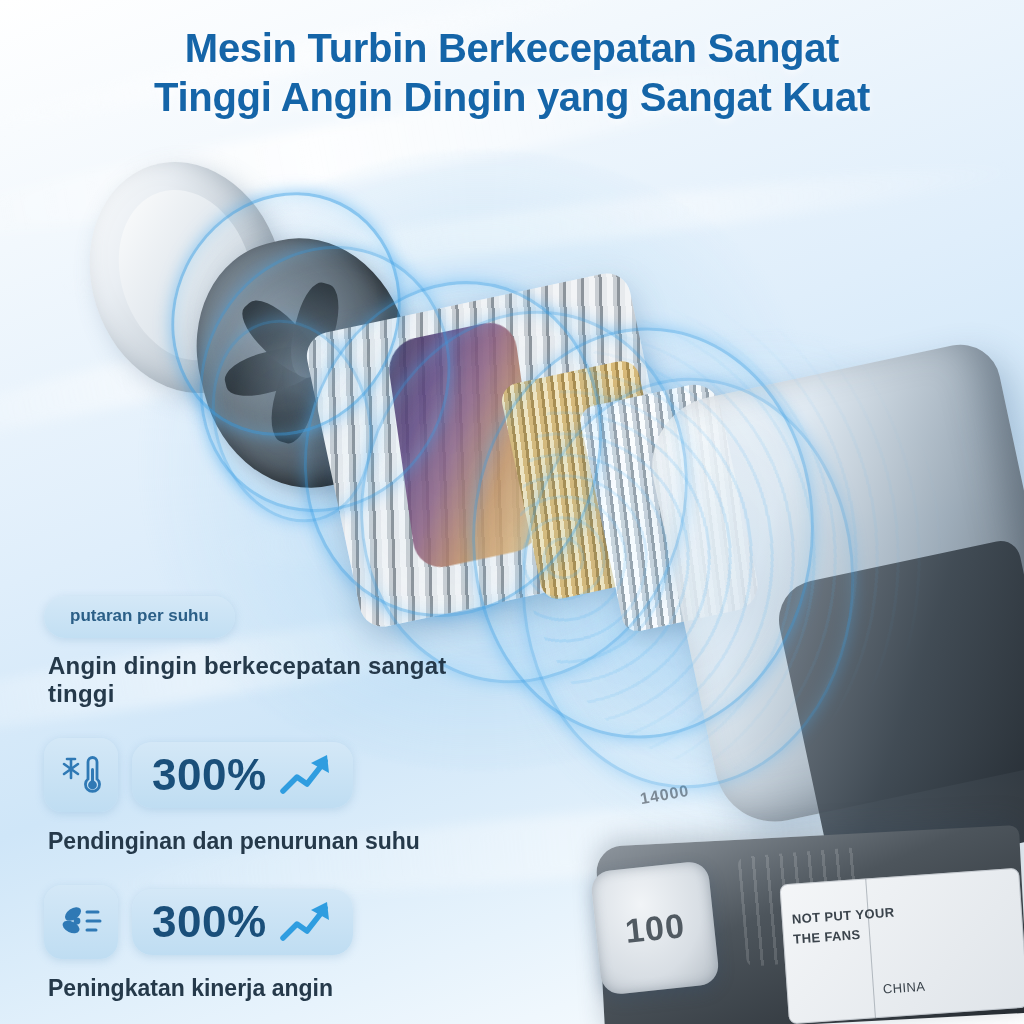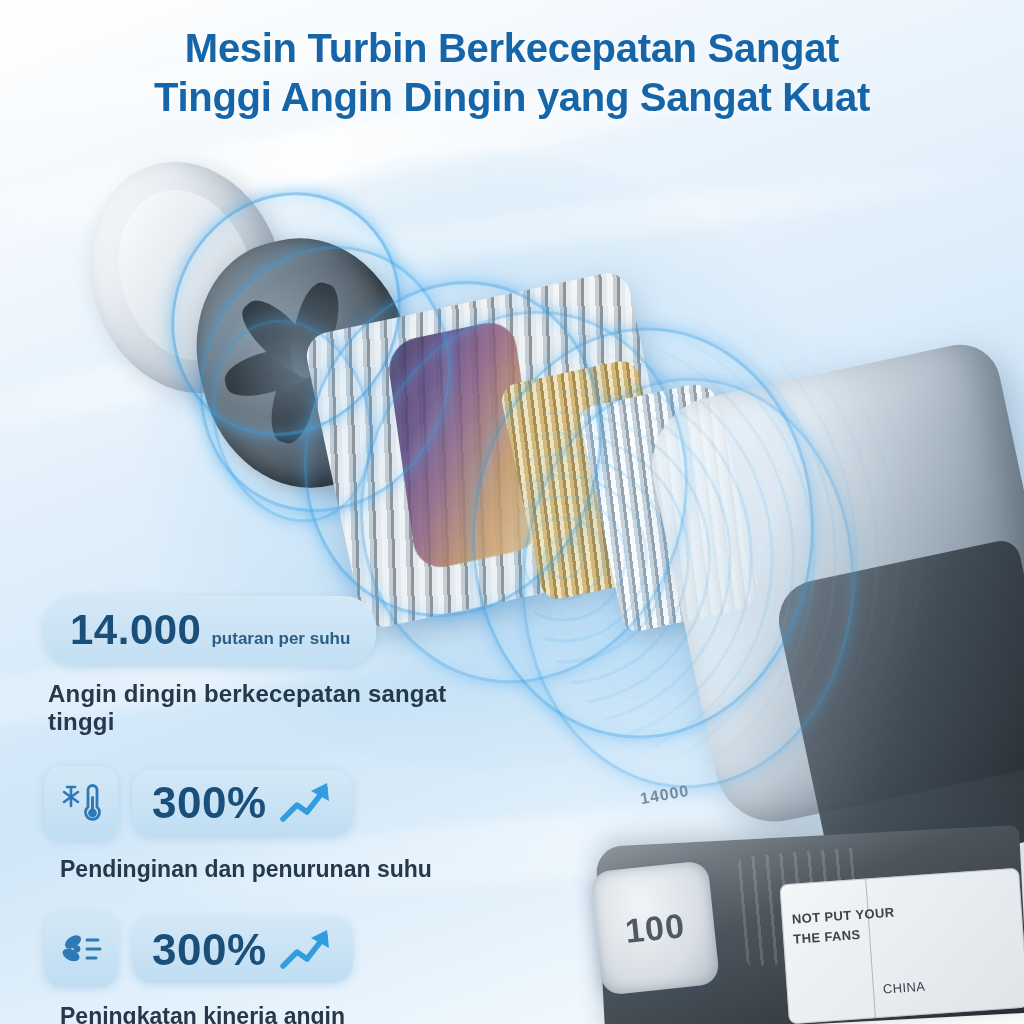--- a/index.html
+++ b/index.html
@@ -350,21 +350,21 @@
     padding: 8px 20px;
     box-shadow: 0 2px 8px rgba(110,160,200,0.28);
   }
   .stat-pill .pct {
     font-size: 44px;
     font-weight: bold;
     color: #1a4f7a;
     letter-spacing: 0.5px;
   }
   .sub-caption {
-    margin: 16px 0 0 16px;
+    margin: 16px 0 0 4px;
     font-size: 23px;
     color: #25394a;
     font-weight: bold;
   }
 </style>
 </head>
 <body>
 
 <div class="poster">
 
@@ -428,21 +428,20 @@
     <div class="ring r4"></div>
     <div class="ring r5"></div>
     <div class="ring r6"></div>
     <div class="arcs"></div>
   </div>
 
   <div class="features">
 
     <div>
       <div class="pill">
-        <span class="big">14.000</span>
         <span class="unit">putaran per suhu</span>
       </div>
       <div class="caption">Angin dingin berkecepatan sangat tinggi</div>
     </div>
 
     <div>
       <div class="stat-row">
         <div class="icon-badge">
           <svg width="46" height="46" viewBox="0 0 46 46" aria-hidden="true">
             <g stroke="#2f79b5" stroke-width="2.6" stroke-linecap="round" fill="none">

